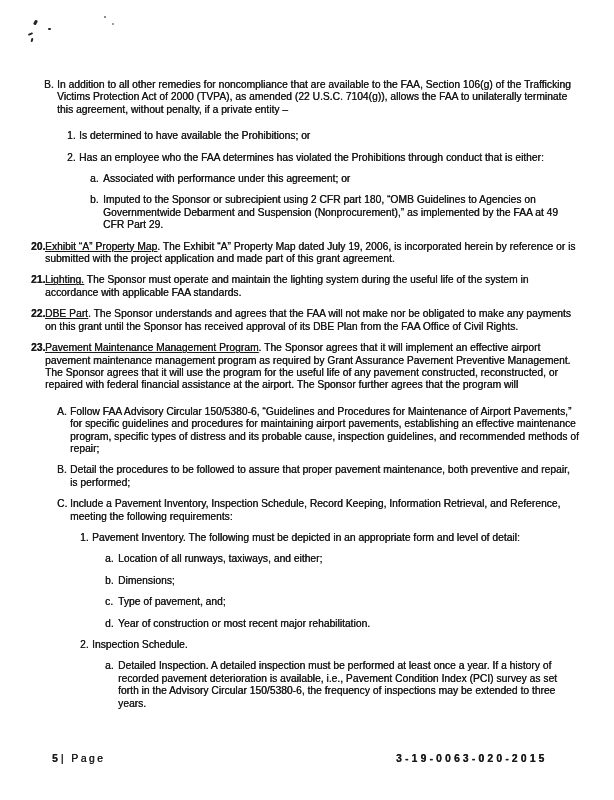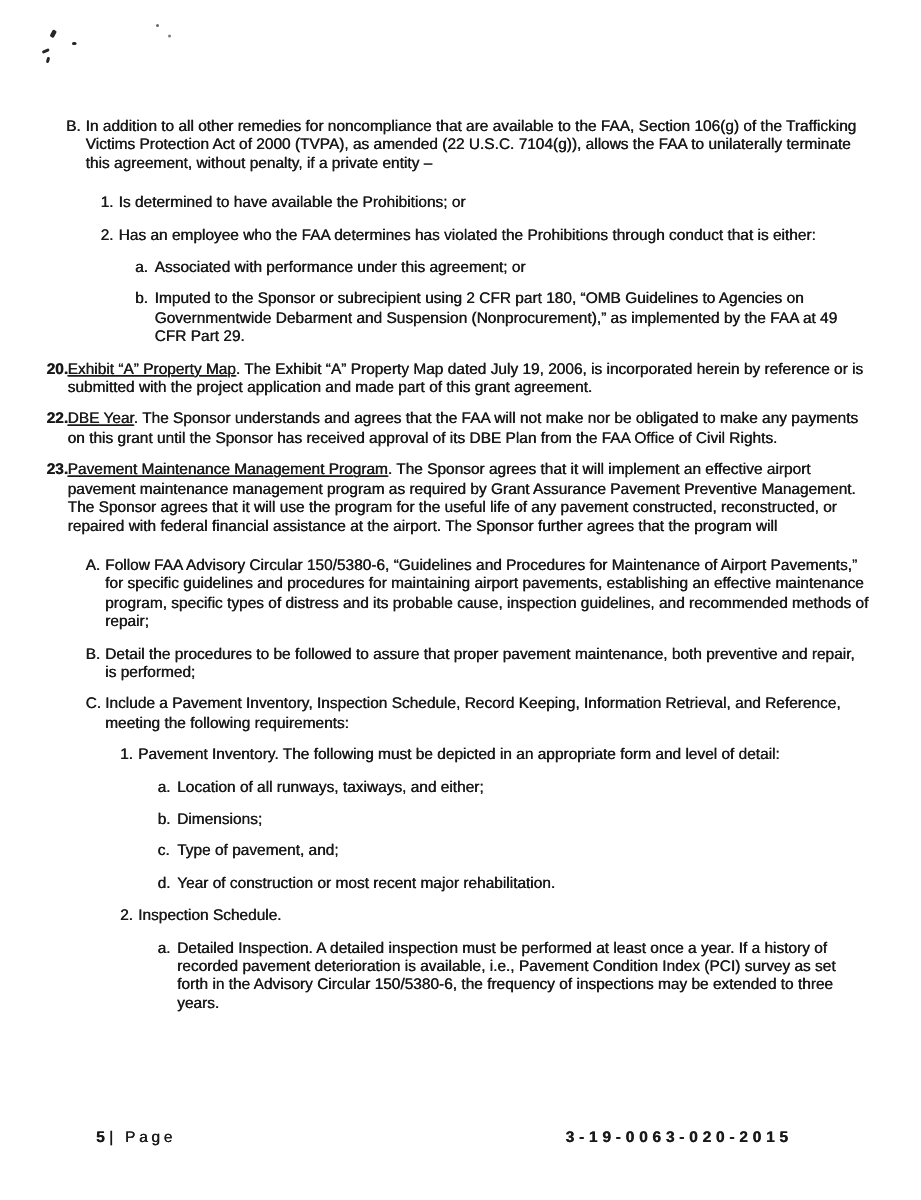--- a/index.html
+++ b/index.html
@@ -25,24 +25,24 @@
   .i-num  { margin-left:0;   }  .i-num  > .lbl { width:14px; font-weight:bold; }
   .i-b    { margin-left:13px; } .i-b    > .lbl { width:13px; }
   .i-12   { margin-left:36px; } .i-12   > .lbl { width:12px; }
   .i-ab   { margin-left:59px; } .i-ab   > .lbl { width:13px; }
   .i-ABC  { margin-left:26px; } .i-ABC  > .lbl { width:13px; }
   .i-C12  { margin-left:49px; } .i-C12  > .lbl { width:12px; }
   .i-Cad  { margin-left:74px; } .i-Cad  > .lbl { width:13px; }
 
   .hd { font-weight:normal; text-decoration:underline; }
 
-  .footer-left  { position:absolute; left:52px;  top:753px;margin-left:12px; }
+  .footer-left  { position:absolute; left:52px;  top:753px; }
   .footer-left .pnum { font-weight:bold; }
   .footer-left .pword { letter-spacing:2.5px; margin-left:3px; }
-  .footer-right { position:absolute; left:377px; top:753px; font-weight:bold; letter-spacing:3.2px; white-space:nowrap; }
+  .footer-right { position:absolute; left:396px; top:753px; font-weight:bold; letter-spacing:3.2px; white-space:nowrap; }
 
   .ink { position:absolute; background:#262626; border-radius:1px; }
   .ink.m1 { left:34px;  top:20px; width:3px; height:5px; transform:rotate(28deg); }
   .ink.m2 { left:48px;  top:28px; width:3px; height:2px; }
   .ink.m3 { left:28px;  top:33px; width:5px; height:2px; transform:rotate(-22deg); }
   .ink.m4 { left:31px;  top:38px; width:2px; height:4px; transform:rotate(15deg); }
   .ink.m5 { left:104px; top:16px; width:2px; height:2px; opacity:.7; }
   .ink.m6 { left:112px; top:23px; width:2px; height:2px; opacity:.6; }
 </style>
 </head>
@@ -82,24 +82,28 @@
     <div class="row i-ab">
       <span class="lbl">b.</span>
       <div class="txt">Imputed to the Sponsor or subrecipient using 2 CFR part 180, “OMB Guidelines to Agencies on Governmentwide Debarment and Suspension (Nonprocurement),” as implemented by the FAA at 49 CFR Part 29.</div>
     </div>
 
     <div class="row i-num">
       <span class="lbl">20.</span>
       <div class="txt"><span class="hd">Exhibit “A” Property Map</span><span>. The Exhibit “A” Property Map dated July 19, 2006, is incorporated herein by reference or is submitted with the project application and made part of this grant agreement.</span></div>
     </div>
 
+    <div class="row i-num">
+      <span class="lbl">21.</span>
+      <div class="txt"><span class="hd">Lighting.</span><span> The Sponsor must operate and maintain the lighting system during the useful life of the system in accordance with applicable FAA standards.</span></div>
+    </div>
 
     <div class="row i-num">
       <span class="lbl">22.</span>
-      <div class="txt"><span class="hd">DBE Year</span><span>. The Sponsor understands and agrees that the FAA will not make nor be obligated to make any payments on this grant until the Sponsor has received approval of its DBE Plan from the FAA Office of Civil Rights.</span></div>
+      <div class="txt"><span class="hd">DBE Part</span><span>. The Sponsor understands and agrees that the FAA will not make nor be obligated to make any payments on this grant until the Sponsor has received approval of its DBE Plan from the FAA Office of Civil Rights.</span></div>
     </div>
 
     <div class="row i-num">
       <span class="lbl">23.</span>
       <div class="txt"><span class="hd">Pavement Maintenance Management Program</span><span>. The Sponsor agrees that it will implement an effective airport pavement maintenance management program as required by Grant Assurance Pavement Preventive Management. The Sponsor agrees that it will use the program for the useful life of any pavement constructed, reconstructed, or repaired with federal financial assistance at the airport. The Sponsor further agrees that the program will</span></div>
     </div>
 
     <div class="row gap-lg i-ABC">
       <span class="lbl">A.</span>
       <div class="txt">Follow FAA Advisory Circular 150/5380-6, “Guidelines and Procedures for Maintenance of Airport Pavements,” for specific guidelines and procedures for maintaining airport pavements, establishing an effective maintenance program, specific types of distress and its probable cause, inspection guidelines, and recommended methods of repair;</div>

